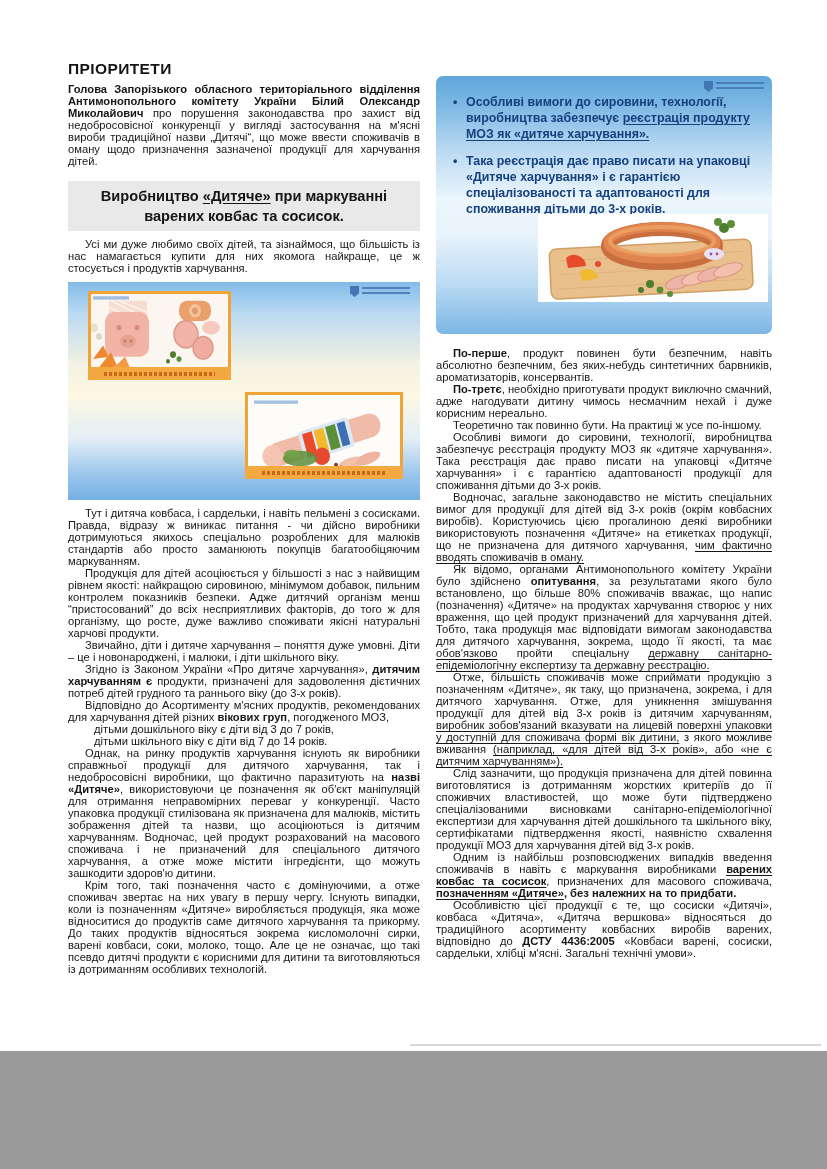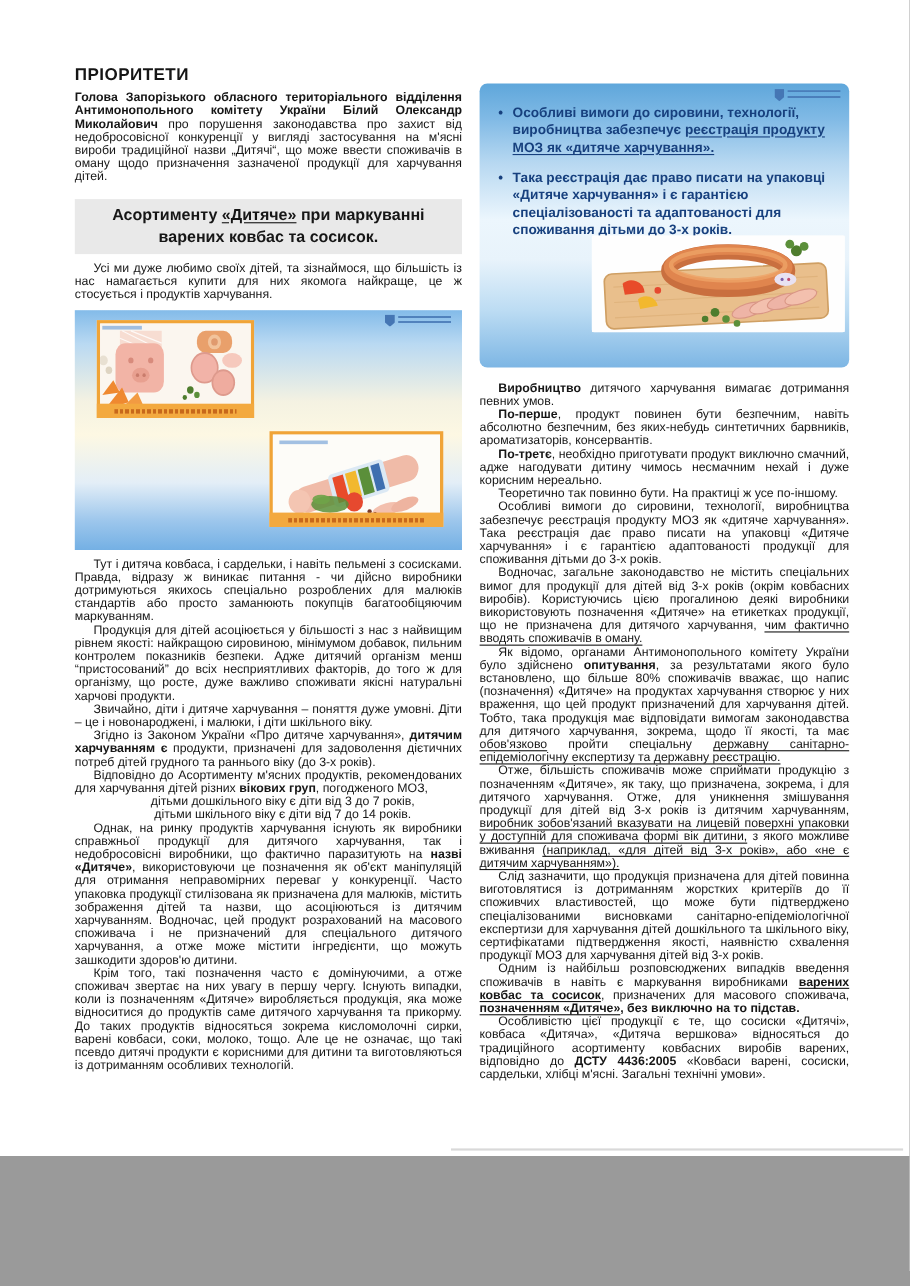--- a/index.html
+++ b/index.html
@@ -4,21 +4,21 @@
 <style>
   html,body{margin:0;padding:0;background:#9a9a9a;}
   .page{position:relative;width:827px;height:1051px;background:#ffffff;margin:0 auto;
         font-family:"Liberation Sans", sans-serif;color:#151515;overflow:hidden;}
   .col-left{position:absolute;left:68px;top:60px;width:352px;}
   .col-right{position:absolute;left:436px;top:76px;width:336px;}
   h1.title{font-size:15.5px;font-weight:bold;margin:0 0 5px 0;letter-spacing:.4px;}
   .para{margin:0;font-size:11.2px;line-height:12px;text-align:justify;color:#161616;}
   .para.indent{text-indent:17px;}
   .para.noindent{text-indent:0;}
-  .para.sub{text-indent:0;padding-left:26px;text-align:center;}
+  .para.sub{text-indent:0;padding-left:26px;text-align:left;}
   .para.center{text-align:center;text-indent:0;}
   .b{font-weight:bold;}
   .u{text-decoration:underline;text-underline-offset:2px;}
   .section-heading{background:#e9e9e9;margin:14px 0 7px 0;padding:5px 12px;}
   .section-heading .para{font-weight:bold;font-size:14.6px;line-height:20px;}
   
   .image-block{position:relative;width:352px;height:218px;margin:8px 0 7px 0;
     background:linear-gradient(180deg,#83bbe9 0%,#b9d9f2 14%,#f4f2e2 38%,#fdf8e3 52%,
                #e3eef7 72%,#9cc6ec 88%,#74b0e4 100%);}
   .photo{position:absolute;background:#fdfdfb;border:3px solid #f0a437;box-sizing:border-box;}
@@ -53,21 +53,21 @@
 <body>
 
 <div class="page">
 
   <div class="col-left">
     <h1 class="title">ПРІОРИТЕТИ</h1>
     <div>
         <p class="para noindent"><span class="b">Голова Запорізького обласного територіального відділення Антимонопольного комітету України Білий Олександр Миколайович </span><span>про порушення законодавства про захист від недобросовісної конкуренції у вигляді застосування на м'ясні вироби традиційної назви „Дитячі“,  що може ввести споживачів в оману щодо призначення зазначеної продукції для харчування дітей.</span></p>
       </div>
     <div class="section-heading">
-        <p class="para center"><span>Асортименту </span><span class="u">«Дитяче»</span><span> при маркуванні варених ковбас та сосисок.</span></p>
+        <p class="para center"><span>Виробництво </span><span class="u">«Дитяче»</span><span> при маркуванні варених ковбас та сосисок.</span></p>
       </div>
     <div>
         <p class="para indent"><span>Усі ми дуже любимо своїх дітей, та зізнаймося, що більшість із нас намагається купити для них якомога найкраще, це ж стосується і продуктів харчування.</span></p>
       </div>
 
     <div class="image-block">
       <div class="mini-logo">
         <span class="emblem"></span>
         <span class="logo-lines"></span>
       </div>
@@ -177,28 +177,27 @@
           <circle cx="122" cy="76" r="3.4" fill="#5b8f3a"></circle>
           <circle cx="103" cy="76" r="3" fill="#4e7d2e"></circle>
           <circle cx="132" cy="80" r="3" fill="#5b8f3a"></circle>
           <path d="M28 44 a12 12 0 0 1 20 8 l-18 2 z" fill="#e84b2a"></path>
           <path d="M42 58 a11 11 0 0 1 18 6 l-16 3 z" fill="#f2b82e"></path>
           <circle cx="60" cy="50" r="3" fill="#e6492f"></circle>
         </svg>
       </div>
     </div>
     <div>
-        <p class="para indent"><span class="b">Виробництво</span><span> дитячого харчування вимагає дотримання певних умов.</span></p>
         <p class="para indent"><span class="b">По-перше</span><span>, продукт повинен бути безпечним, навіть абсолютно безпечним, без яких-небудь синтетичних барвників, ароматизаторів, консервантів.</span></p>
         <p class="para indent"><span class="b">По-третє</span><span>, необхідно приготувати продукт виключно смачний, адже нагодувати дитину чимось несмачним нехай і дуже корисним нереально.</span></p>
         <p class="para indent"><span>Теоретично так повинно бути. На практиці ж усе по-іншому.</span></p>
         <p class="para indent"><span>Особливі вимоги до сировини, технології, виробництва забезпечує реєстрація продукту МОЗ як «дитяче харчування». Така реєстрація дає право писати на упаковці «Дитяче харчування» і є гарантією адаптованості продукції для споживання дітьми до 3-х років.</span></p>
         <p class="para indent"><span>Водночас, загальне законодавство не містить спеціальних вимог для продукції для дітей від 3-х років (окрім ковбасних виробів). Користуючись цією прогалиною деякі виробники використовують позначення «Дитяче» на етикетках продукції, що не призначена для дитячого харчування, </span><span class="u">чим фактично вводять споживачів в оману.</span></p>
         <p class="para indent"><span>Як відомо, органами Антимонопольного комітету України було здійснено </span><span class="b">опитування</span><span>, за результатами якого було встановлено, що більше 80% споживачів вважає, що напис (позначення) «Дитяче» на продуктах харчування створює у них враження, що цей продукт призначений для харчування дітей. Тобто, така продукція має відповідати вимогам законодавства для дитячого харчування, зокрема, щодо її якості, та має </span><span class="u">обов'язково</span><span> пройти спеціальну </span><span class="u">державну санітарно-епідеміологічну експертизу та державну реєстрацію.</span></p>
         <p class="para indent"><span>Отже, більшість споживачів може сприймати  продукцію з позначенням «Дитяче», як таку, що призначена, зокрема, і для дитячого харчування. Отже, для уникнення змішування продукції для дітей від 3-х років із дитячим харчуванням, </span><span class="u">виробник зобов'язаний вказувати на лицевій поверхні упаковки  у доступній для споживача формі вік дитини,</span><span> з якого можливе вживання </span><span class="u">(наприклад, «для дітей від 3-х років», або «не є дитячим харчуванням»).</span></p>
         <p class="para indent"><span>Слід зазначити, що продукція призначена для дітей повинна виготовлятися із дотриманням жорстких критеріїв до її споживчих властивостей, що може бути підтверджено спеціалізованими висновками санітарно-епідеміологічної експертизи для харчування дітей дошкільного та шкільного віку, сертифікатами підтвердження якості, наявністю схвалення продукції МОЗ для харчування дітей від 3-х років.</span></p>
-        <p class="para indent"><span>Одним із найбільш розповсюджених випадків введення споживачів в навіть є маркування виробниками </span><span class="b u">варених ковбас та сосисок</span><span>, призначених для масового споживача, </span><span class="b u">позначенням «Дитяче»</span><span class="b">, </span><span class="b">без виключно на то  підстав</span><span class="b">.</span></p>
+        <p class="para indent"><span>Одним із найбільш розповсюджених випадків введення споживачів в навіть є маркування виробниками </span><span class="b u">варених ковбас та сосисок</span><span>, призначених для масового споживача, </span><span class="b u">позначенням «Дитяче»</span><span class="b">, </span><span class="b">без належних на то  придбати</span><span class="b">.</span></p>
         <p class="para indent"><span>Особливістю цієї продукції є те, що сосиски «Дитячі», ковбаса «Дитяча», «Дитяча вершкова»  відносяться до традиційного асортименту ковбасних виробів варених, відповідно до </span><span class="b">ДСТУ 4436:2005</span><span> «Ковбаси варені, сосиски, сардельки, хлібці м'ясні. Загальні технічні умови».</span></p>
       </div>
   </div>
 
   <div class="scan-line"></div>
 </div>
 
 </body></html>

